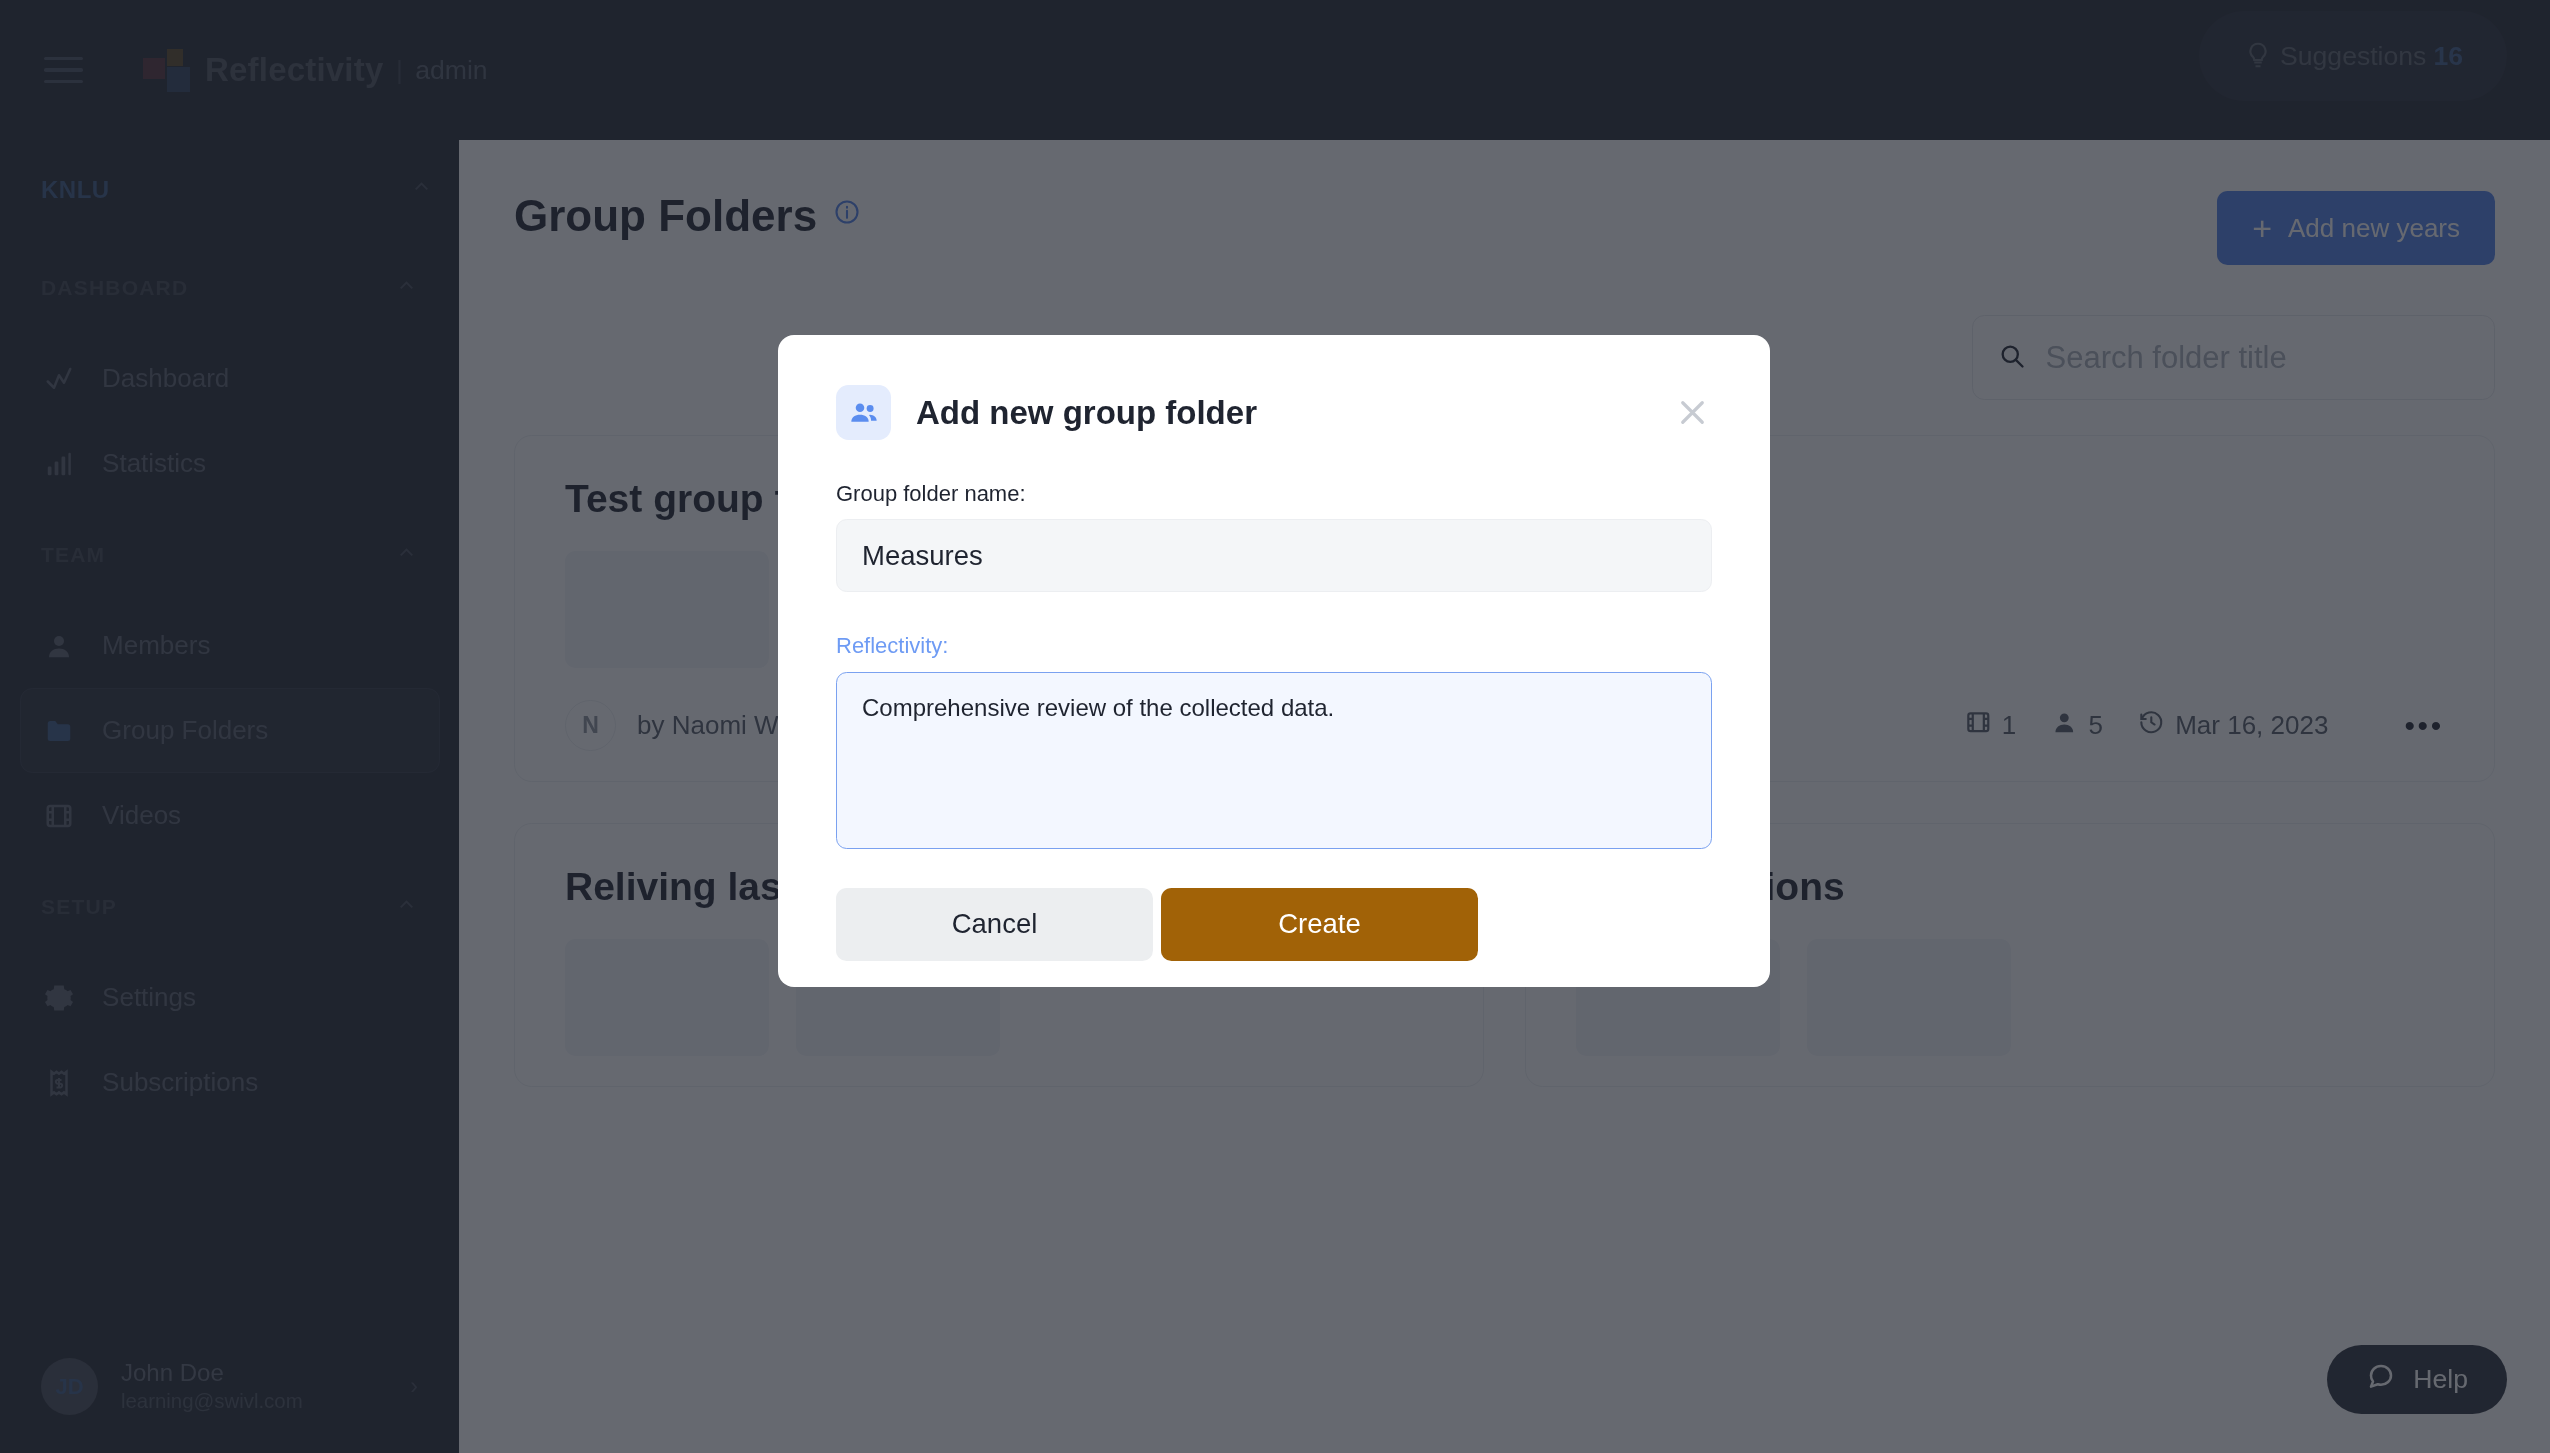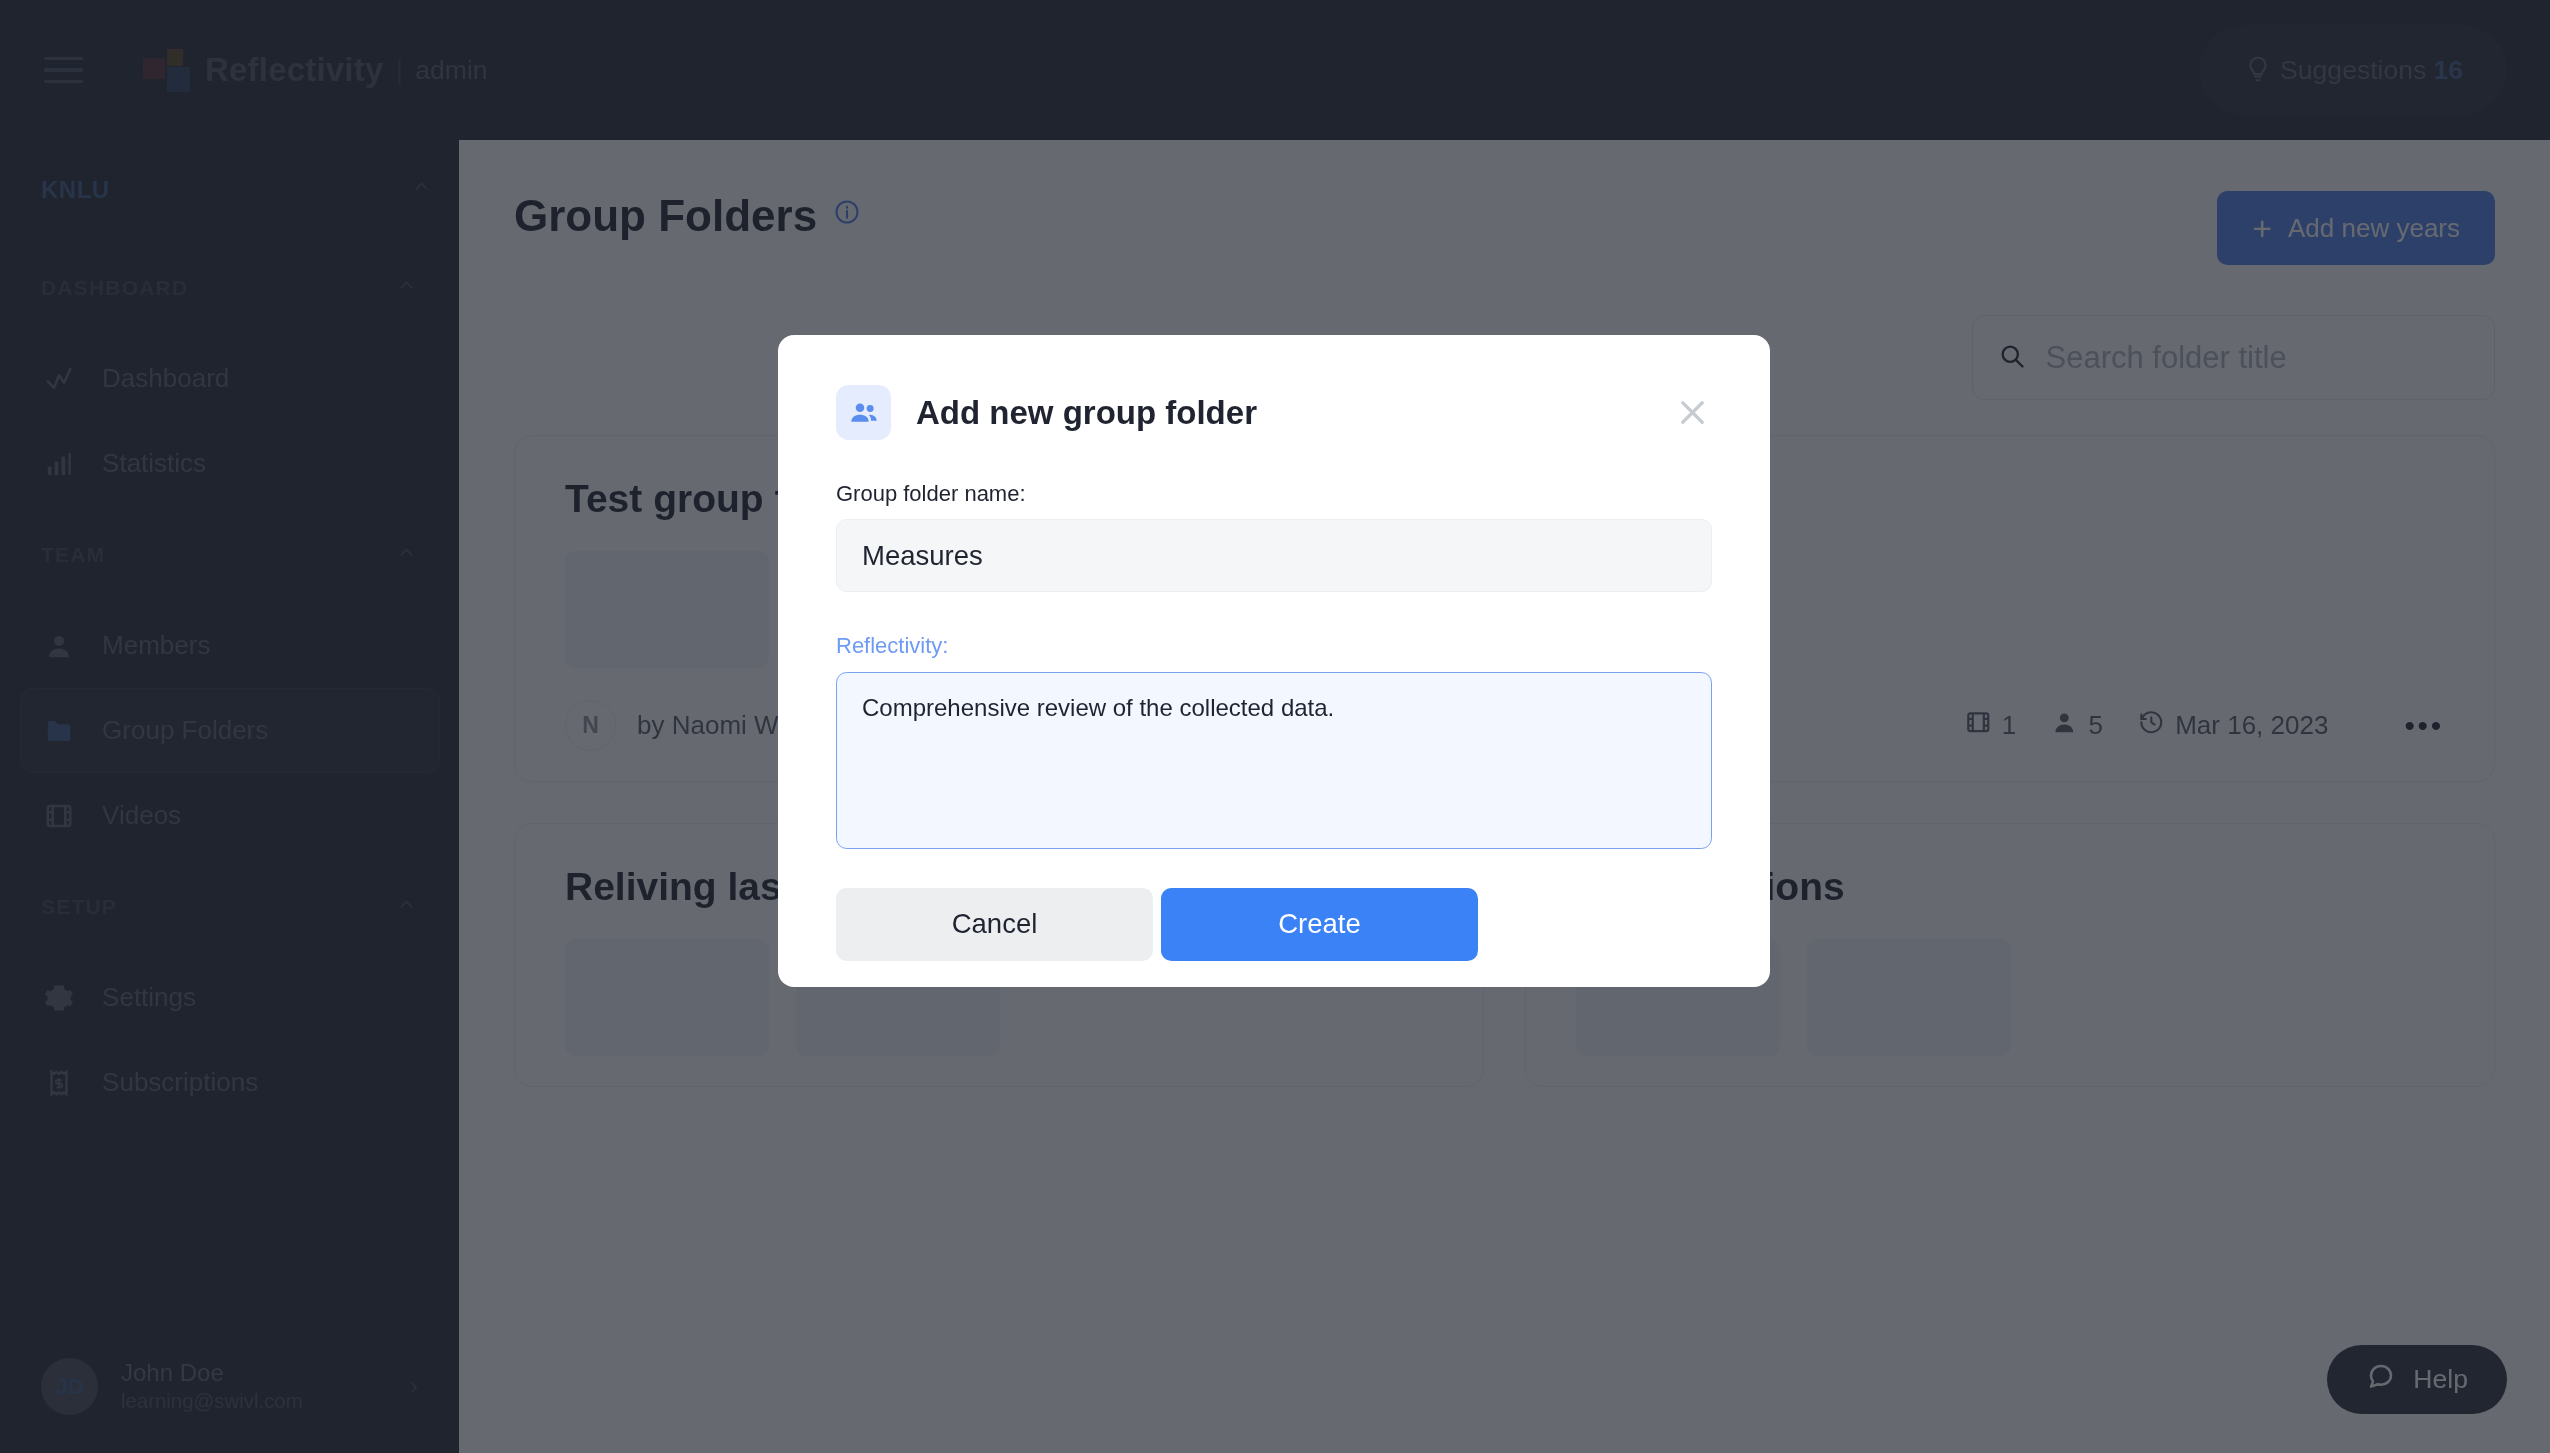--- a/index.html
+++ b/index.html
@@ -26,21 +26,21 @@
   .logo-mark { position: relative; width: 41px; height: 43px; }
   .logo-mark i { position: absolute; display: block; }
   .sq-red   { left: 0;  top: 9.7px; width: 22px; height: 21px; background: #543038; }
   .sq-gold  { left: 24px; top: 0.9px; width: 16px; height: 17px; background: #5c4927; }
   .sq-blue  { left: 24px; top: 18.6px; width: 23px; height: 25px; background: #31415f; }
   .brand-name { font-size: 33px; font-weight: bold; color: #4e545f; margin-left: 21px; letter-spacing: 0.2px; }
   .brand-sep { color: #3c424e; margin: 0 12.4px; font-size: 26.6px; }
   .brand-sub { font-size: 26.6px; color: #565d69; }
 
   .suggestions {
-    position: absolute; right: 43px; top: 25px;
+    position: absolute; right: 43px; top: 11px;
     height: 90px; padding: 0 44px;
     display: flex; align-items: center; gap: 7px;
     background: #2b303b; border-radius: 45px; cursor: pointer;
   }
   .suggestions .label { font-size: 26.6px; color: #5d646f; }
   .suggestions .count { font-size: 26.6px; font-weight: bold; color: #3f5e8c; }
 
   
   .sidebar {
     position: absolute; top: 140px; left: 0; width: 459px; height: 1313px;
@@ -176,21 +176,21 @@
     width: 100%; height: 177px; border-radius: 10.6px; border: 1.8px solid #7aa1f0;
     background: #f3f7ff; padding: 19.5px 25px; font-size: 24px; color: #1f2430;
     font-family: inherit; outline: none; resize: none; line-height: 1.3;
   }
   .modal-actions { display: flex; justify-content: flex-start; gap: 8px; margin-top: 36px; }
   .btn {
     height: 73px; min-width: 317px; border: none; border-radius: 10.6px;
     font-size: 27.5px; font-family: inherit; cursor: pointer;
   }
   .btn-cancel { background: #eceef0; color: #1f2430; }
-  .btn-create { background: #3b82f6; color: #fff; }
+  .btn-create { background: #a16207; color: #fff; }
 </style>
 </head>
 <body>
 
 <div id="app">
 
   <div class="topbar">
     <div class="burger">
       <span></span>
         <span></span>

